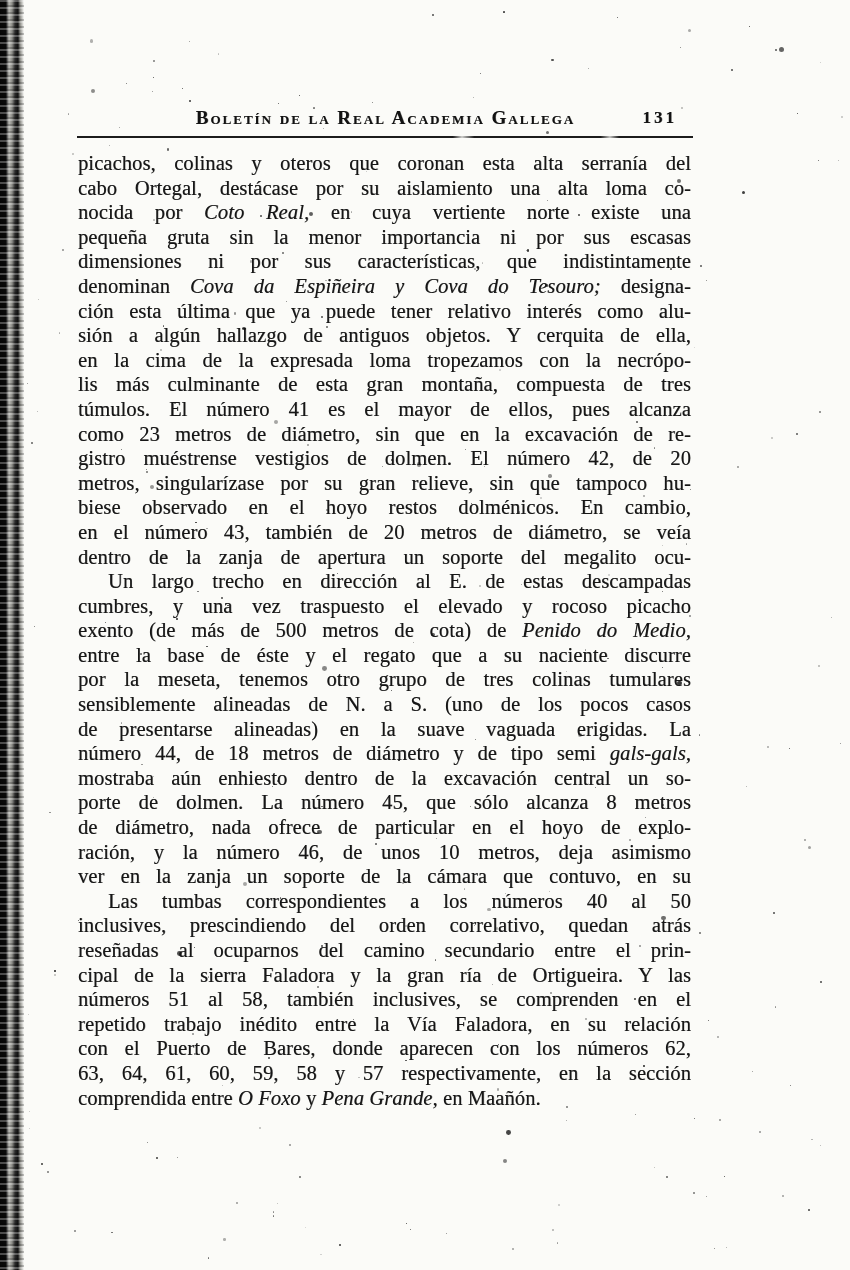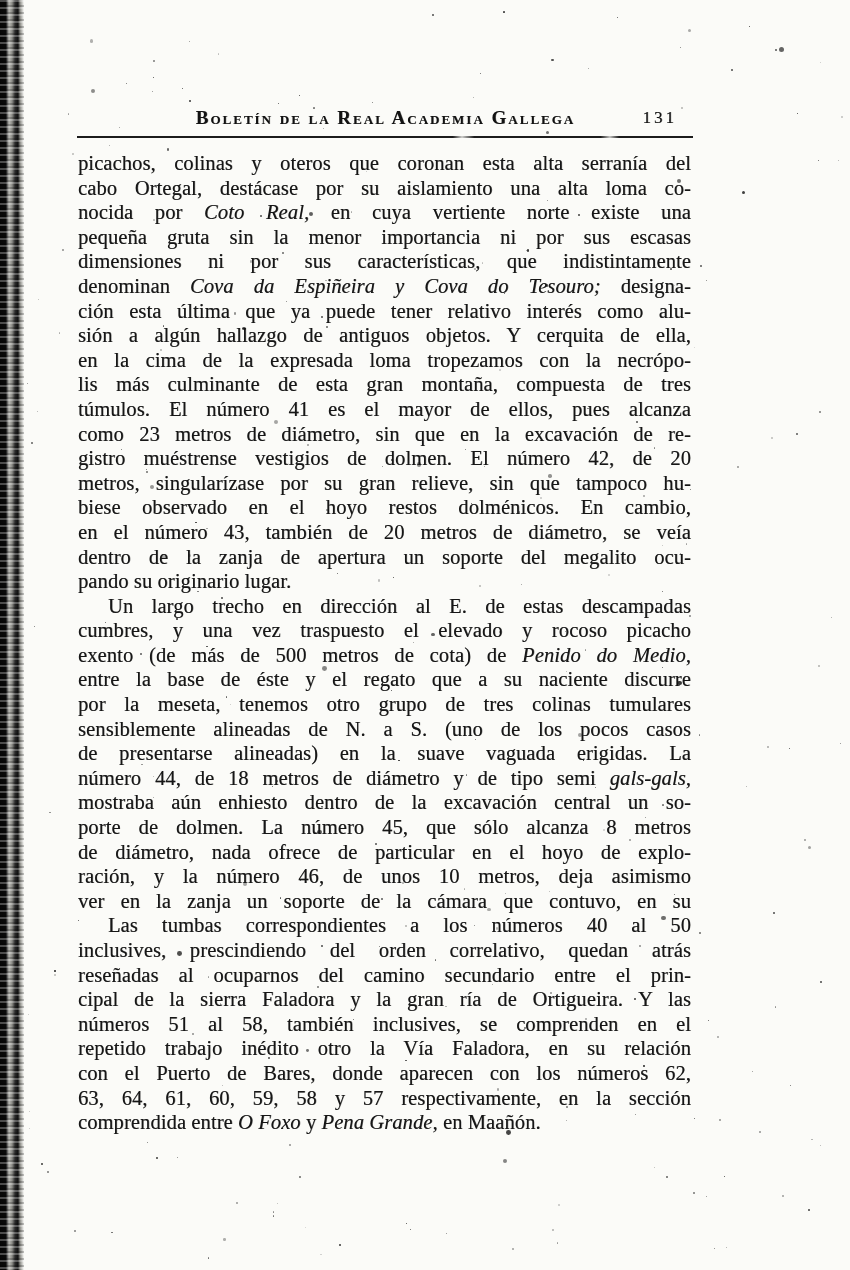--- a/index.html
+++ b/index.html
@@ -39,21 +39,21 @@
     font-variant:small-caps;
     font-weight:bold;
     font-size:19px;
     letter-spacing:2px;
     color:#121212;
     text-shadow:0.4px 0.3px 0 rgba(0,0,0,.45);
     white-space:nowrap;
   }
   .page-number{
     position:absolute;right:16px;top:1px;
-    font-weight:normal;font-size:17px;letter-spacing:3px;
+    font-weight:bold;font-size:17px;letter-spacing:3px;
     color:#121212;
     text-shadow:0.4px 0.3px 0 rgba(0,0,0,.45);
   }
   .header-rule{
     position:absolute;top:136px;left:77px;width:616px;height:2px;
     background:linear-gradient(to right,
       #1c1c1c 0%,#1c1c1c 61%,
       rgba(28,28,28,.2) 62.5%,#1c1c1c 64.5%,
       #1c1c1c 85%,rgba(28,28,28,.25) 86.5%,
       #1c1c1c 88% ,#1c1c1c 100%);
@@ -100,40 +100,39 @@
       <div class="line"><span>sión a algún hallazgo de antiguos objetos. Y cerquita de ella,</span></div>
       <div class="line"><span>en la cima de la expresada loma tropezamos con la necrópo-</span></div>
       <div class="line"><span>lis más culminante de esta gran montaña, compuesta de tres</span></div>
       <div class="line"><span>túmulos. El número 41 es el mayor de ellos, pues alcanza</span></div>
       <div class="line"><span>como 23 metros de diámetro, sin que en la excavación de re-</span></div>
       <div class="line"><span>gistro muéstrense vestigios de dolmen. El número 42, de 20</span></div>
       <div class="line"><span>metros, singularízase por su gran relieve, sin que tampoco hu-</span></div>
       <div class="line"><span>biese observado en el hoyo restos dolménicos. En cambio,</span></div>
       <div class="line"><span>en el número 43, también de 20 metros de diámetro, se veía</span></div>
       <div class="line"><span>dentro de la zanja de apertura un soporte del megalito ocu-</span></div>
-      <div class="line last"><span>pando su originario lugar.</span></div>
       <div class="line indent"><span>Un largo trecho en dirección al E. de estas descampadas</span></div>
       <div class="line"><span>cumbres, y una vez traspuesto el elevado y rocoso picacho</span></div>
       <div class="line"><span>exento (de más de 500 metros de cota) de </span><em>Penido do Medio,</em></div>
       <div class="line"><span>entre la base de éste y el regato que a su naciente discurre</span></div>
       <div class="line"><span>por la meseta, tenemos otro grupo de tres colinas tumulares</span></div>
       <div class="line"><span>sensiblemente alineadas de N. a S. (uno de los pocos casos</span></div>
       <div class="line"><span>de presentarse alineadas) en la suave vaguada erigidas. La</span></div>
       <div class="line"><span>número 44, de 18 metros de diámetro y de tipo semi </span><em>gals-gals,</em></div>
       <div class="line"><span>mostraba aún enhiesto dentro de la excavación central un so-</span></div>
       <div class="line"><span>porte de dolmen. La número 45, que sólo alcanza 8 metros</span></div>
       <div class="line"><span>de diámetro, nada ofrece de particular en el hoyo de explo-</span></div>
       <div class="line"><span>ración, y la número 46, de unos 10 metros, deja asimismo</span></div>
       <div class="line"><span>ver en la zanja un soporte de la cámara que contuvo, en su</span></div>
       <div class="line indent"><span>Las tumbas correspondientes a los números 40 al 50</span></div>
       <div class="line"><span>inclusives, prescindiendo del orden correlativo, quedan atrás</span></div>
       <div class="line"><span>reseñadas al ocuparnos del camino secundario entre el prin-</span></div>
       <div class="line"><span>cipal de la sierra Faladora y la gran ría de Ortigueira. Y las</span></div>
       <div class="line"><span>números 51 al 58, también inclusives, se comprenden en el</span></div>
-      <div class="line"><span>repetido trabajo inédito otro la Vía Faladora, en su relación</span></div>
+      <div class="line"><span>repetido trabajo inédito entre la Vía Faladora, en su relación</span></div>
       <div class="line"><span>con el Puerto de Bares, donde aparecen con los números 62,</span></div>
       <div class="line"><span>63, 64, 61, 60, 59, 58 y 57 respectivamente, en la sección</span></div>
       <div class="line last"><span>comprendida entre </span><em>O Foxo</em><span> y </span><em>Pena Grande,</em><span> en Maañón.</span></div>
     </div>
 
   <div class="noise">
       <i style="left: 113.4px; top: 168.7px; width: 1.3px; height: 1.3px; opacity: 0.28;"></i>
       <i style="left: 653.6px; top: 447.4px; width: 1.2px; height: 1.2px; opacity: 0.53;"></i>
       <i style="left: 474.5px; top: 739.1px; width: 0.9px; height: 0.9px; opacity: 0.79;"></i>
       <i style="left: 480.1px; top: 72.7px; width: 0.9px; height: 0.9px; opacity: 0.84;"></i>

